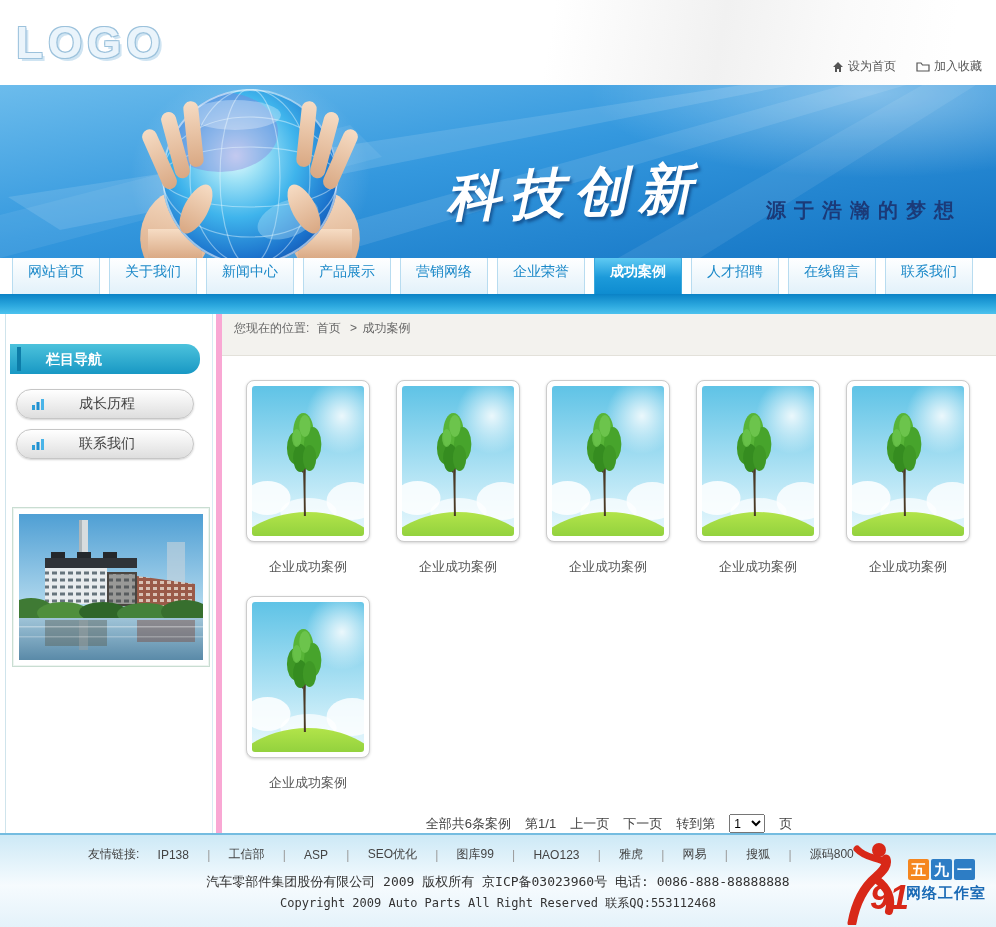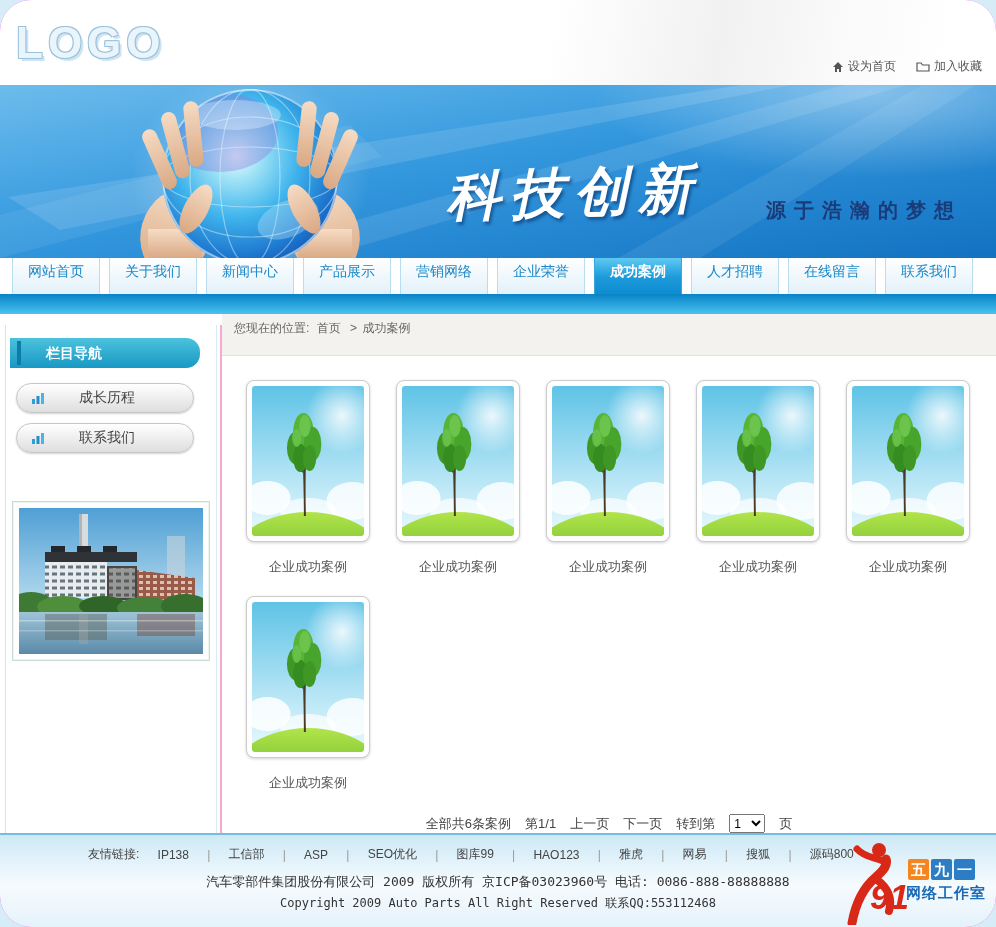--- a/index.html
+++ b/index.html
@@ -1,17 +1,17 @@
 <!DOCTYPE html>
 <html><head>
 <meta charset="utf-8">
 <style>
   * { margin:0; padding:0; box-sizing:border-box; }
   body { font-family:"Liberation Sans", sans-serif; background:#d6ecf7; }
-  .page { width:996px; height:927px; position:relative; background:#d946ef; overflow:hidden; margin:0 auto;border-radius:31px; }
+  .page { width:996px; height:927px; position:relative; background:#d946ef; overflow:hidden; margin:0 auto; }
 
   
   .site-header { position:relative; height:85px; background:linear-gradient(100deg,#ffffff 55%,#f1f1f1 72%,#fafafa 84%,#ffffff 95%); display:flex; align-items:center; }
   .logo-text { margin-left:16px; font-size:44px; font-weight:bold; letter-spacing:5px; color:#eaf4fb;
     text-shadow:1px 1px 0 #9cc2dc,-1px -1px 0 #9cc2dc,1px -1px 0 #9cc2dc,-1px 1px 0 #9cc2dc,3px 3px 0 #cfe4f2; }
   .titles { margin-left:18px; }
   .company-cn { font-size:27px; font-weight:bold; color:#111; letter-spacing:5px; }
   .company-en { font-size:12.5px; font-weight:bold; color:#3c4b55; letter-spacing:.4px; margin-top:2px; }
   .quick-links { position:absolute; right:14px; bottom:10px; display:flex; gap:20px; font-size:12px; color:#555; }
   .ql { display:flex; align-items:center; gap:4px; cursor:pointer; }
@@ -26,21 +26,21 @@
 
   
   .tabs { height:36px; background:#fff; display:flex; align-items:flex-end; gap:9px; padding-left:12px; }
   .tab { flex:0 0 88px; height:38px; line-height:28px; text-align:center; font-size:14px; color:#1a88c8; cursor:pointer;
     background:linear-gradient(#ffffff,#e2f1fa); border:1px solid #b8dcf0; border-bottom:none; border-radius:3px 3px 0 0;margin-top:16px; }
   .tab.active { background:linear-gradient(#62ccf4 0%,#1c9ada 55%,#0e8cd0 100%); color:#fff; border-color:#3aa8dc; font-weight:bold; }
   .nav-strip { height:20px; background:linear-gradient(#0a82c6,#2aa6dd 55%,#4cc2ee); }
 
   
   .main { display:flex; height:519px; background:#fff; }
-  .sidebar { width:222px; flex:0 0 222px; position:relative; border-right:2px solid #f9a8d4; padding-top:13px; background:#fff;margin-top:11px; }
+  .sidebar { width:222px; flex:0 0 222px; position:relative; border-right:6px solid #f9a8d4; padding-top:30px; background:#fff; }
   .sidebar::before { content:''; position:absolute; left:5px; top:0; bottom:0; width:1px; background:#cfe4ec; }
   .sidebar::after  { content:''; position:absolute; right:3px; top:0; bottom:0; width:1px; background:#d8ecf3; }
   .side-head { width:190px; height:30px; margin-left:10px; margin-bottom:15px; position:relative;
     background:linear-gradient(#4cc2dc,#1898c4); border-radius:0 14px 14px 0; color:#fff; font-size:14px; font-weight:bold;
     line-height:30px; padding-left:36px; }
   .side-head::before { content:''; position:absolute; left:7px; top:3px; bottom:3px; width:4px; background:#0d7ca8; }
   .side-btn { width:178px; height:30px; margin:0 0 10px 16px; border:1px solid #c6c6c6; border-radius:15px;
     background:linear-gradient(#ffffff,#dedede); display:flex; align-items:center; font-size:14px; color:#444;
     cursor:pointer; box-shadow:0 1px 2px rgba(0,0,0,.18); }
   .side-btn svg { margin-left:14px; }

